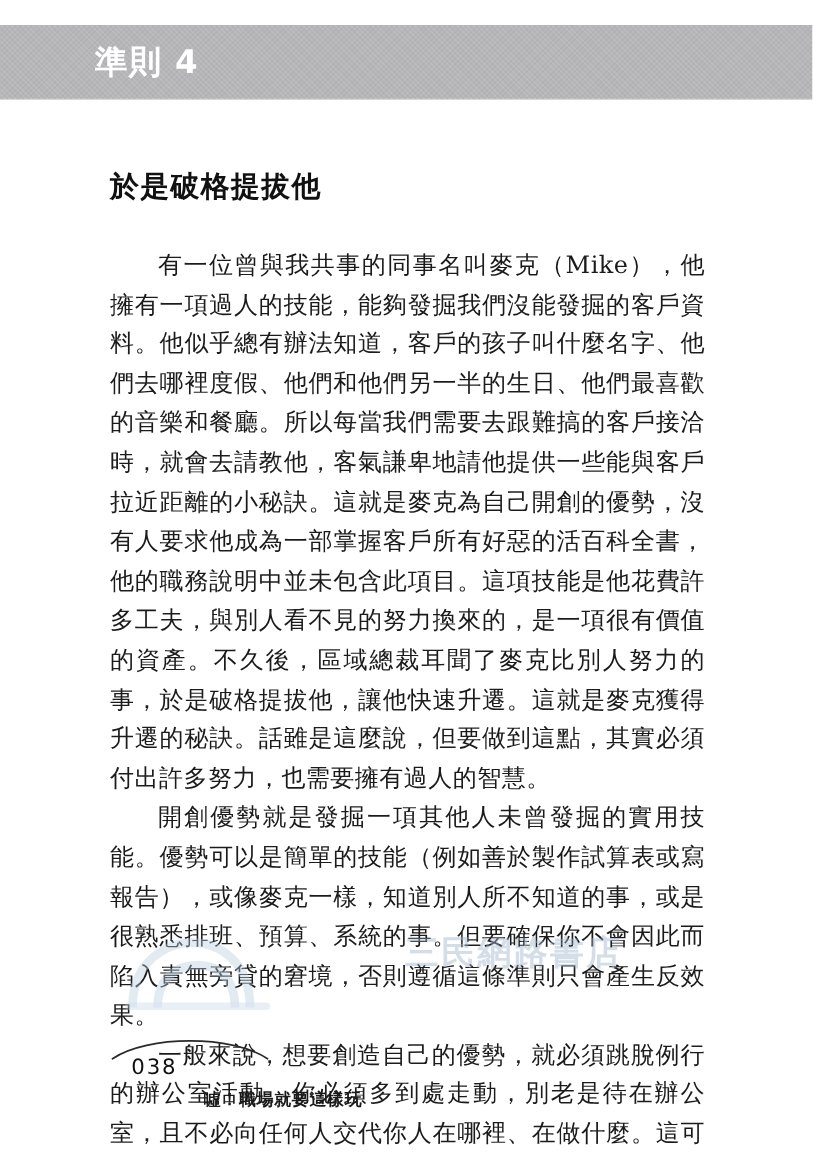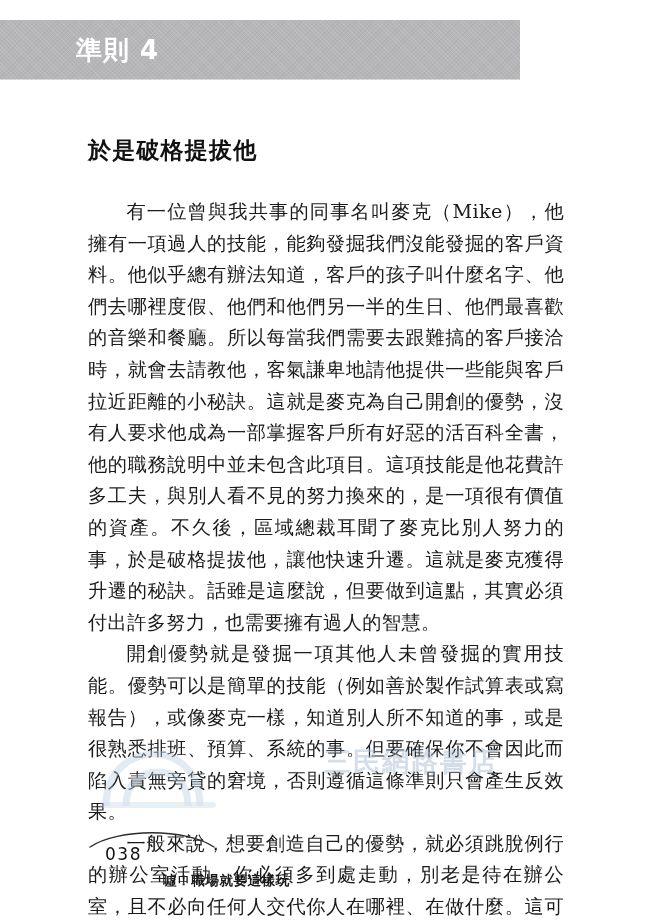--- a/index.html
+++ b/index.html
@@ -20,21 +20,21 @@
     position: absolute;
     inset: 0;
     background: #ffffff;
   }
 
   
   .chapter-band {
     position: absolute;
     left: 0;
     top: 20px;
-    width: 520px;
+    width: 650px;
     height: 60px;
     background-color: #b6b6b8;
     background-image:
       repeating-linear-gradient(45deg, rgba(255,255,255,0.10) 0 1px, rgba(0,0,0,0) 1px 3px),
       repeating-linear-gradient(-45deg, rgba(0,0,0,0.035) 0 1px, rgba(0,0,0,0) 1px 3px);
     box-shadow: inset 0 -1px 0 rgba(255,255,255,0.45);
   }
   .chapter-band-label {
     position: absolute;
     left: 76px;

